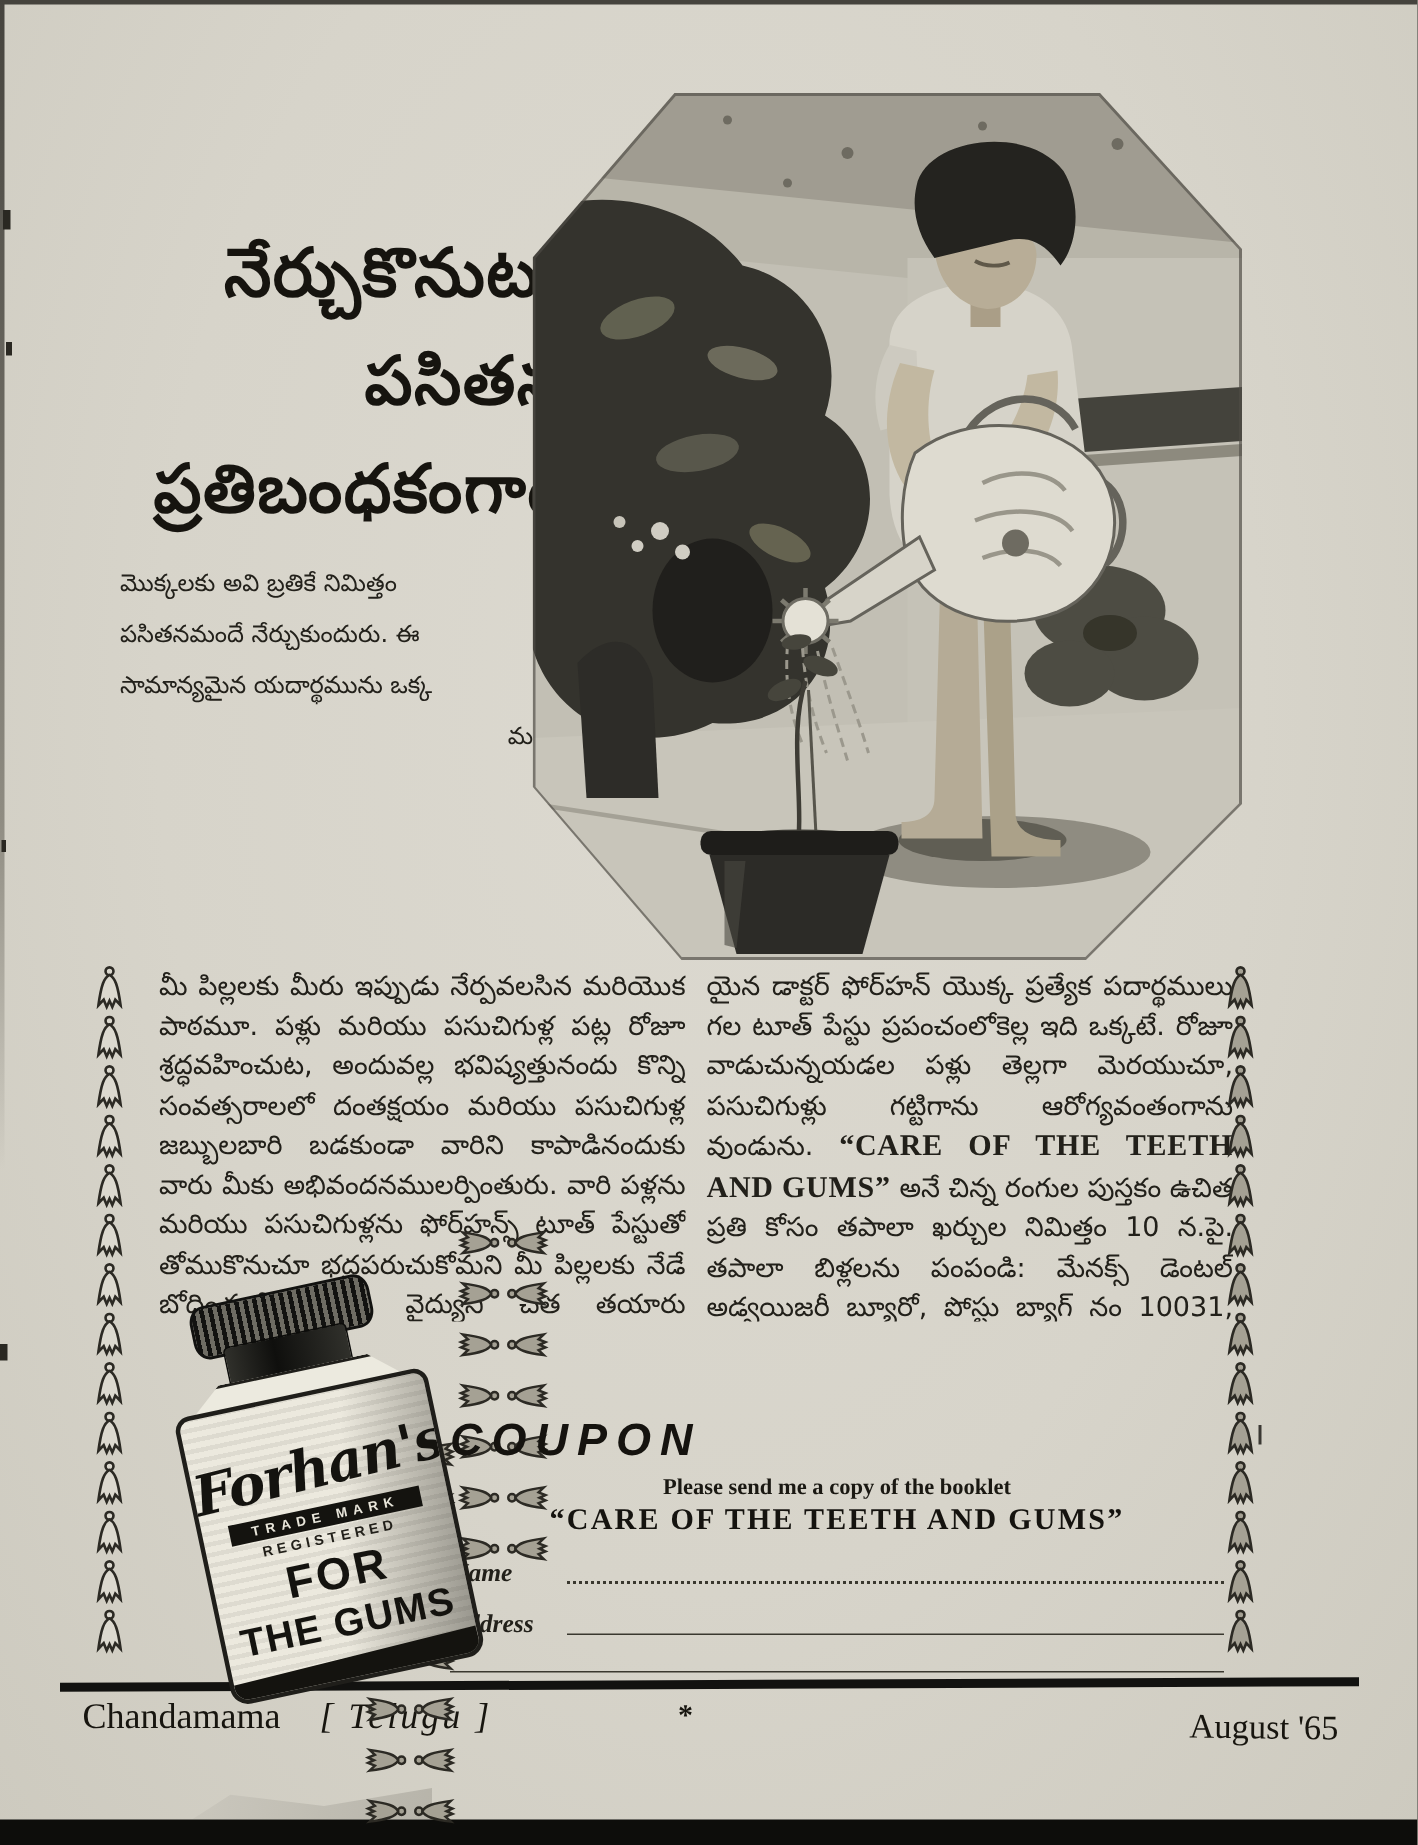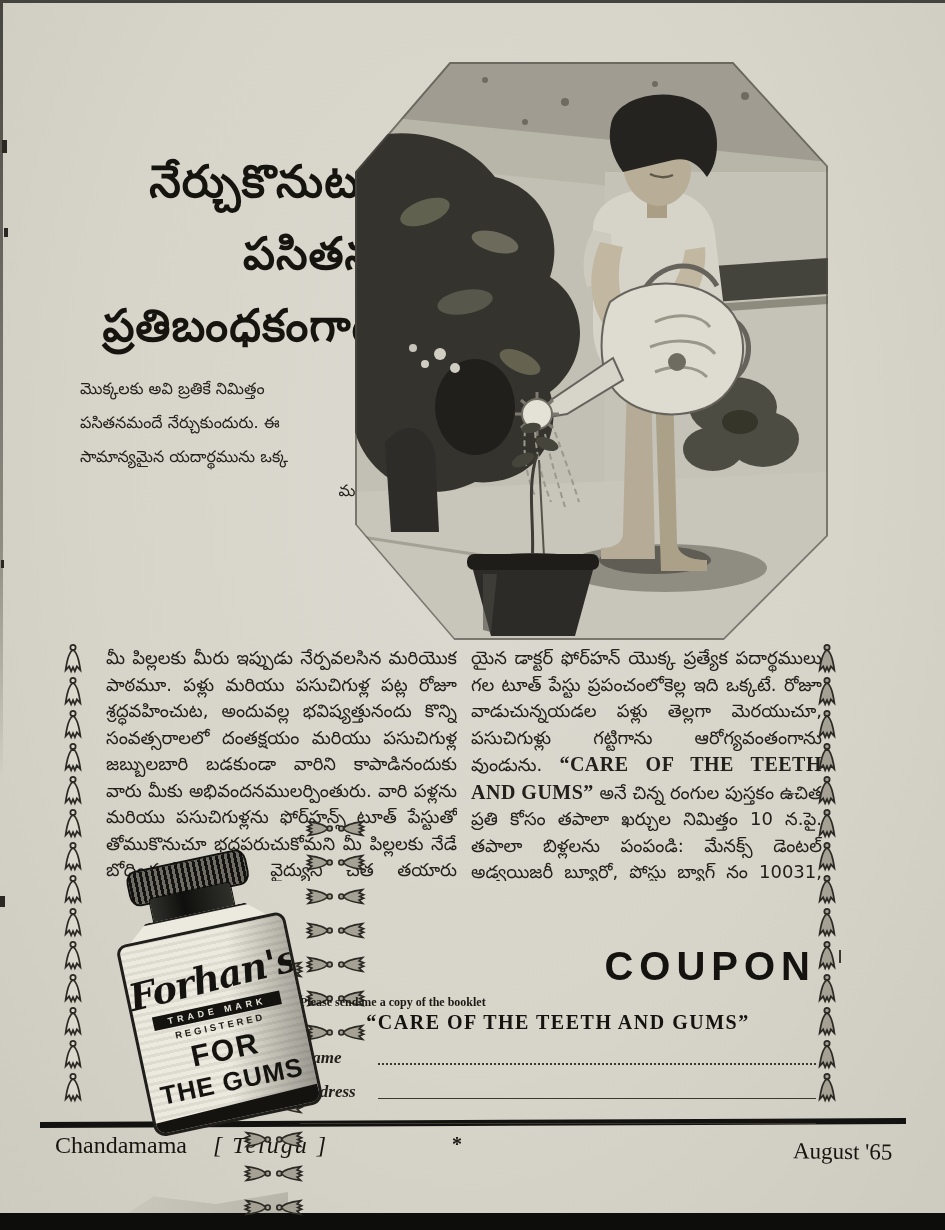--- a/index.html
+++ b/index.html
@@ -88,23 +88,23 @@
     font-weight:700;margin-top:3px;color:#22201a;}
   .for-line{font-family:"Liberation Sans",sans-serif;font-weight:900;font-size:30px;
     letter-spacing:2px;margin-top:2px;color:#14130f;}
   .gums-line{font-family:"Liberation Sans",sans-serif;font-weight:900;font-size:26px;
     letter-spacing:1px;margin-top:0;color:#14130f;}
   .bottom-band{position:absolute;left:0;right:0;bottom:-4px;height:18px;background:#14130f;
     transform:rotate(-2deg);}
 
   
   .coupon{position:absolute;left:300px;top:944px;width:516px;z-index:3;}
-  .coupon-title{text-align:right;font-family:"Liberation Sans",sans-serif;
-    font-weight:900;font-size:40px;letter-spacing:6px;color:#15130f;}
-  .coupon-req{text-align:left;font-weight:700;font-size:12px;margin-top:6px;color:#1a1812;}
+  .coupon-title{text-align:left;font-family:"Liberation Sans",sans-serif;
+    font-weight:900;font-size:30px;letter-spacing:6px;color:#15130f;font-style:italic;}
+  .coupon-req{text-align:center;font-weight:700;font-size:15px;margin-top:6px;color:#1a1812;}
   .coupon-booklet{text-align:center;font-weight:700;font-size:20px;letter-spacing:1.5px;margin-top:1px;color:#15130f;}
   .field-row{display:flex;align-items:flex-end;margin-top:14px;}
   .field-label{font-style:italic;font-weight:700;font-size:17px;width:78px;flex:0 0 auto;color:#22201a;}
   .rule-dotted{flex:1;border-bottom:2px dotted #3a382f;height:1px;margin-bottom:3px;}
   .rule-solid{flex:1;border-bottom:1.8px solid #3a382f;height:1px;margin-bottom:3px;}
   .rule-extra{margin-top:20px;border-bottom:1.8px solid #3a382f;height:1px;}
 
   
   .footer-rule{position:absolute;left:40px;top:1120px;width:866px;height:6px;background:#121210;
     transform:rotate(-.25deg);}

